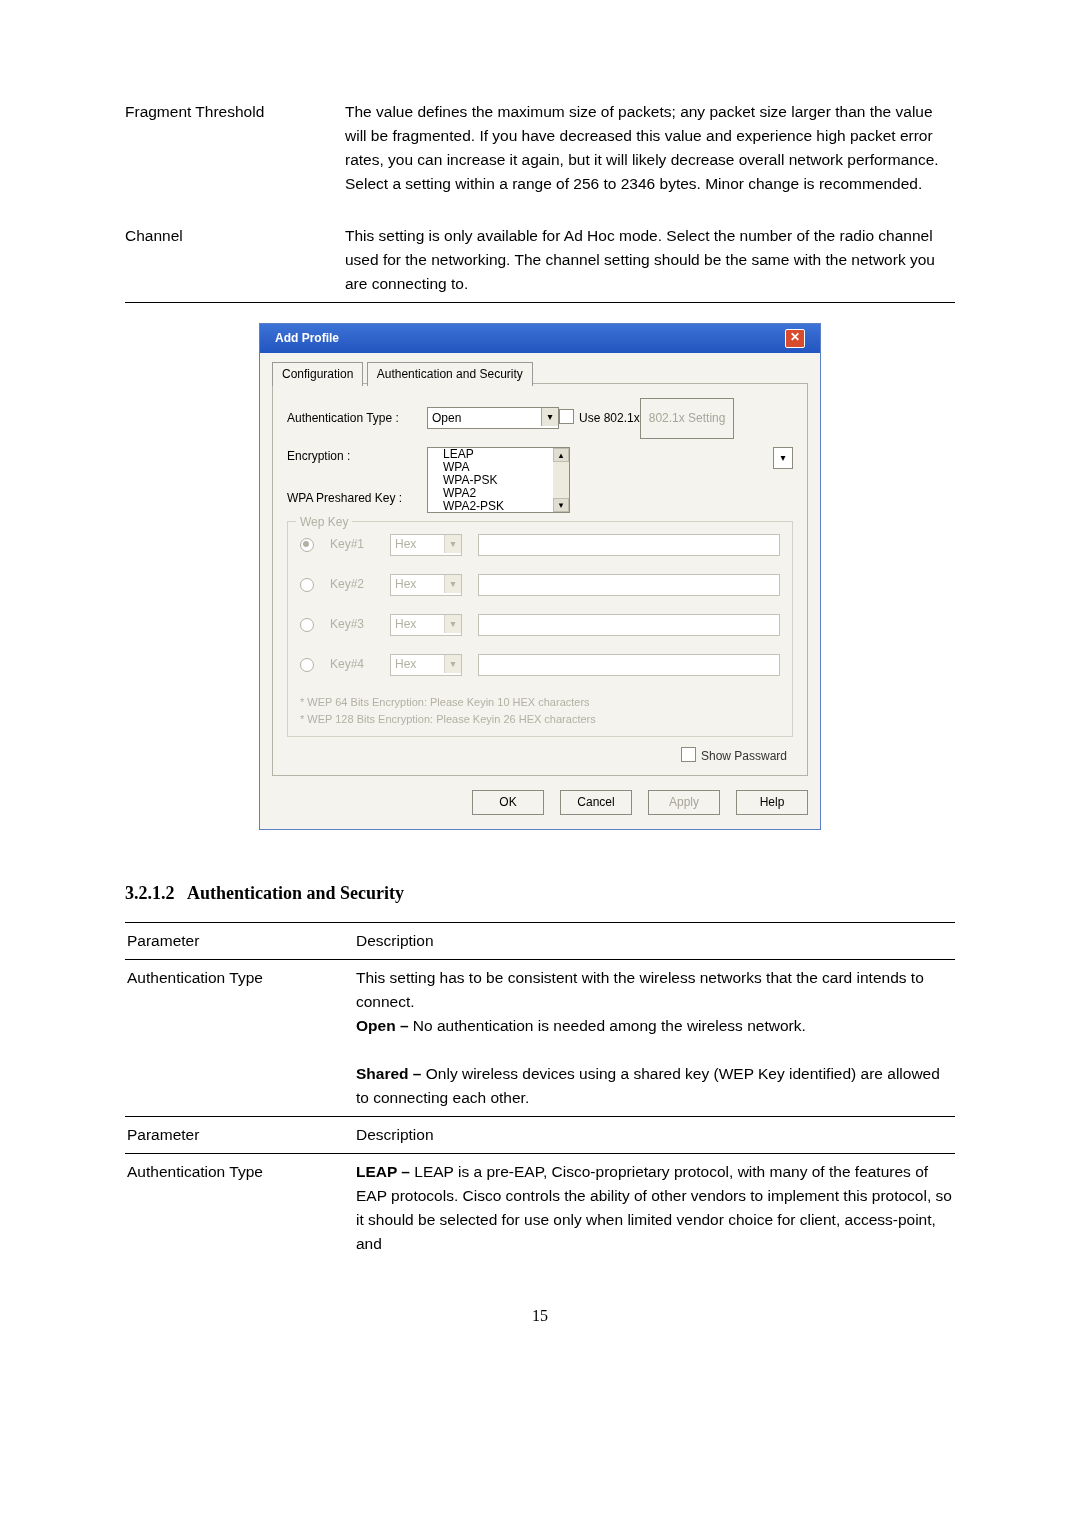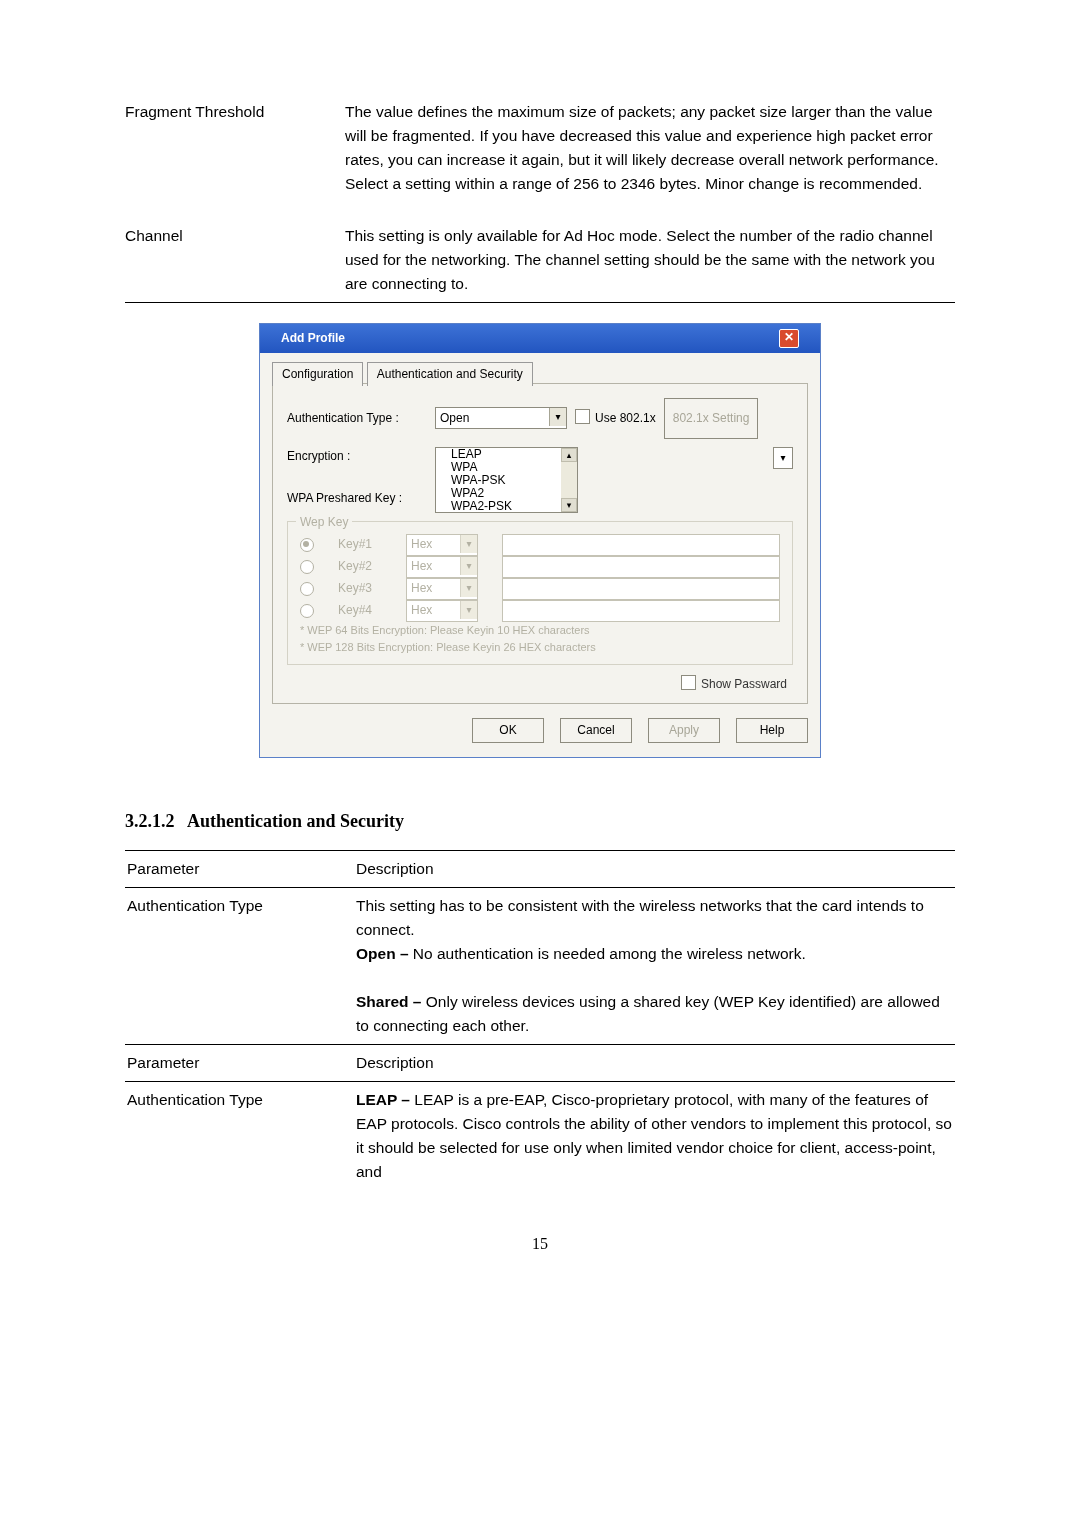--- a/index.html
+++ b/index.html
@@ -24,21 +24,21 @@
     margin: 20px auto 50px auto;
     border: 1px solid #5a80c8;
     background: #f4f3ee;
     font-size: 12px;
     font-family: Tahoma, Arial, sans-serif;
   }
   .dlg-title {
     background: linear-gradient(#3d72d6, #2255c0);
     color: #fff;
     font-weight: bold;
-    padding: 5px 21px;
+    padding: 5px 15px;
     display: flex;
     justify-content: space-between;
     align-items: center;
     gap: 8px;
   }
   .close-x {
     width: 18px; height: 17px;
     background: #d94b2e;
     border: 1px solid #fff;
     color: #fff;
@@ -58,21 +58,21 @@
     background: #f4f3ee;
     position: relative;
     top: 1px;
   }
   .tab.active { background: #f4f3ee; z-index: 2; }
   .panel {
     border: 1px solid #b5b3a7;
     padding: 14px 14px 10px 14px;
     background: #f4f3ee;
   }
-  .fld-row { display: flex; align-items: center; margin-bottom: 8px; gap: 8px; }
+  .fld-row { display: flex; align-items: center; margin-bottom: 8px; gap: 0; }
   .fld-label { width: 140px; color: #000; font-size: 12px; }
   .combo {
     display: flex; align-items: center;
     border: 1px solid #8d8b7e;
     background: #fff;
     width: 130px; height: 20px;
     position: relative;
   }
   .combo span { padding-left: 4px; font-size: 12px; }
   .combo .arrow { width: 16px; height: 18px; background: #e8e6da; border-left: 1px solid #a6a494; text-align: center; font-size: 10px; line-height: 18px; position: absolute; right: 0; top: 0; }
@@ -105,21 +105,21 @@
     font-size: 12px;
   }
   .btn-big.disabled { color: #a8a698; }
   .fieldset {
     border: 1px solid #d4d2c6;
     padding: 12px 12px 8px 12px;
     margin-top: 6px;
     position: relative;
   }
   .fieldset .legend { position: absolute; top: -9px; left: 8px; background: #f4f3ee; padding: 0 4px; color: #b3b1a3; font-size: 12px; }
-  .wep-row { display: flex; align-items: center; gap: 24px; margin-bottom: 0; }
+  .wep-row { display: flex; align-items: center; gap: 16px; margin-bottom: 18px; }
   .radio { width: 12px; height: 12px; border: 1px solid #b3b1a3; border-radius: 50%; background: #fff; position: relative; }
   .radio.sel::after { content: ""; width: 6px; height: 6px; background: #b3b1a3; border-radius: 50%; position: absolute; left: 2px; top: 2px; }
   .key-lbl { width: 44px; color: #b3b1a3; font-size: 12px; }
   .hex-combo {
     border: 1px solid #c5c3b5; background: #fff; width: 70px; height: 20px; display: flex; align-items: center; position: relative; color: #b3b1a3;
   }
   .hex-combo span { padding-left: 4px; font-size: 12px; }
   .hex-combo .arrow { width: 16px; height: 18px; background: #eeece0; border-left: 1px solid #d6d4c7; text-align: center; font-size: 10px; line-height: 18px; position: absolute; right: 0; top: 0; color: #b3b1a3; }
   .key-input { border: 1px solid #c5c3b5; background: #fff; height: 20px; flex: 1; }
   .hint { color: #b3b1a3; font-size: 11px; }

